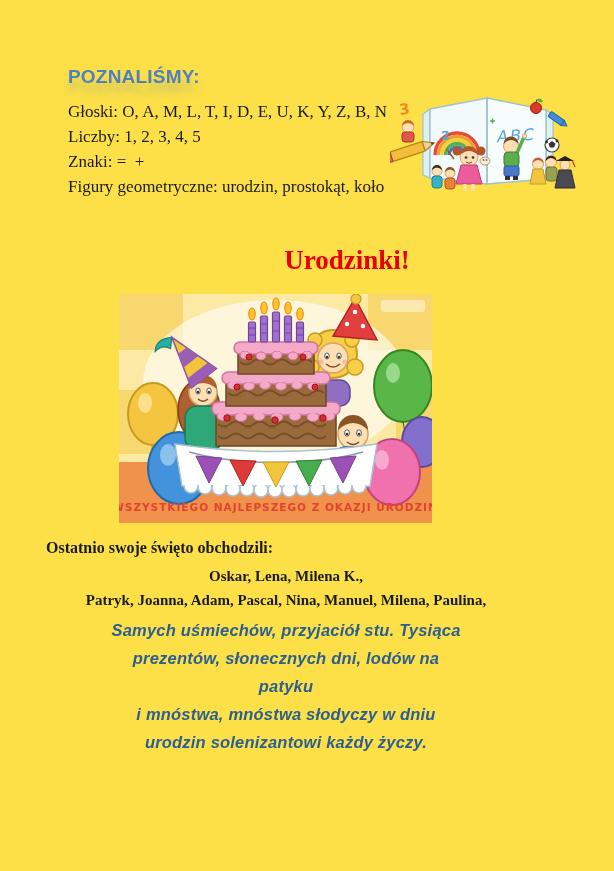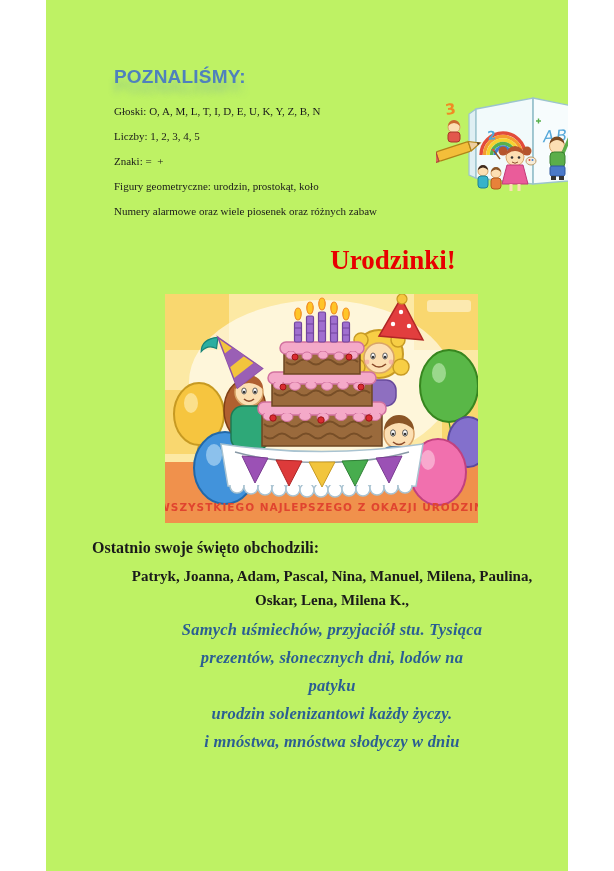--- a/index.html
+++ b/index.html
@@ -1,66 +1,65 @@
 <!DOCTYPE html>
 <html style="--heading-blue: #4F81BD; --title-red: #E80000; --wishes-blue: #2B5E93; --caption-red: #E0442F; --body-text: #1a1a1a;"><head>
 <meta charset="utf-8">
 <style>
   html,body{margin:0;padding:0;background:#ffffff;}
   .page{
-    position:relative;width:522px;height:871px;background:#bef264;
+    position:relative;width:614px;height:871px;background:#fde047;
     font-family:"Liberation Serif", serif;color:var(--body-text,#1a1a1a);
     overflow:hidden;margin:0 auto;
   }
   .heading{
     position:absolute;left:68px;top:66px;margin:0;
     font-family:"Liberation Sans", sans-serif;
     font-size:19px;font-weight:bold;letter-spacing:0.2px;
     color:var(--heading-blue,#4F81BD);
     text-shadow:0 10px 7px rgba(79,129,189,0.28);
   }
   .facts{position:absolute;left:68px;top:99px;width:340px;}
-  .fact{font-size:11px;line-height:25px;white-space:pre-wrap;}
+  .fact{font-size:17px;line-height:25px;white-space:pre-wrap;}
   .clipart-book{position:absolute;left:390px;top:85px;width:195px;height:120px;}
   .birthday-title{
     position:absolute;left:0;top:245px;width:614px;margin:0;text-align:center;
     font-size:27px;font-weight:bold;color:var(--title-red,#E80000);
     font-family:"Liberation Serif", serif;
     padding-left:40px;
   }
   .clipart-birthday{position:absolute;left:119px;top:294px;width:313px;height:229px;}
   .celebrated{
     position:absolute;left:46px;top:539px;width:480px;text-align:left;
     font-size:16px;font-weight:bold;
   }
   .names{
     position:absolute;left:46px;top:564px;width:480px;text-align:center;
     font-size:15px;font-weight:bold;line-height:24px;
   }
   .wishes{
     position:absolute;left:46px;top:616px;width:480px;text-align:center;
-    font-family:Liberation Serif, serif;font-style:italic;font-weight:bold;
+    font-family:Liberation Sans, sans-serif;font-style:italic;font-weight:bold;
     font-size:16.5px;line-height:28px;letter-spacing:0.2px;
     color:var(--wishes-blue,#2B5E93);
   }
   svg{display:block;}
 </style>
 </head>
 <body>
 
 <div class="page">
 
   <h1 class="heading">POZNALIŚMY:</h1>
 
   <div class="facts">
     <div class="fact">Głoski: O, A, M, L, T, I, D, E, U, K, Y, Z, B, N</div>
     <div class="fact">Liczby: 1, 2, 3, 4, 5</div>
     <div class="fact">Znaki: =  +</div>
     <div class="fact">Figury geometryczne: urodzin, prostokąt, koło</div>
-    <div class="fact">Numery alarmowe oraz wiele piosenek oraz różnych zabaw</div>
   </div>
 
   <div class="clipart-book">
     <svg viewBox="0 0 195 120" width="195" height="120">
 
       <g>
         <polygon points="40,24 33,29 33,90 40,93" fill="#DFEFF3" stroke="#9CC4CE" stroke-width="1.2"></polygon>
         <polygon points="156,25 163,30 163,89 156,94" fill="#DFEFF3" stroke="#9CC4CE" stroke-width="1.2"></polygon>
         <polygon points="40,24 97,13 97,99 40,93" fill="#F2FAFB" stroke="#9CC4CE" stroke-width="1.4"></polygon>
         <polygon points="97,13 156,25 156,94 97,99" fill="#F7FCFD" stroke="#9CC4CE" stroke-width="1.4"></polygon>
@@ -328,25 +327,25 @@
         <polygon points="211,164 237,162 224,189" fill="#9B51B5" stroke="#7A3C91" stroke-width="1"></polygon>
       </g>
       <rect x="262" y="6" width="44" height="12" rx="3" fill="#FFFFFF" opacity="0.45"></rect>
       <text x="156" y="217" text-anchor="middle" font-size="10.5" font-weight="bold" font-family="DejaVu Sans, sans-serif" letter-spacing="1" style="fill:var(--caption-red,#E0442F)">WSZYSTKIEGO NAJLEPSZEGO Z OKAZJI URODZIN</text>
     </svg>
   </div>
 
   <div class="celebrated">Ostatnio swoje święto obchodzili:</div>
 
   <div class="names">
+    <div>Oskar, Lena, Milena K.,</div>
     <div>Patryk, Joanna, Adam, Pascal, Nina, Manuel, Milena, Paulina,</div>
-    <div>Oskar, Lena, Milena K.,</div>
   </div>
 
   <div class="wishes">
     <div>Samych uśmiechów, przyjaciół stu. Tysiąca</div>
     <div>prezentów, słonecznych dni, lodów na</div>
     <div>patyku</div>
+    <div>i mnóstwa, mnóstwa słodyczy w dniu</div>
     <div>urodzin solenizantowi każdy życzy.</div>
-    <div>i mnóstwa, mnóstwa słodyczy w dniu</div>
   </div>
 
 </div>
 
 </body></html>

